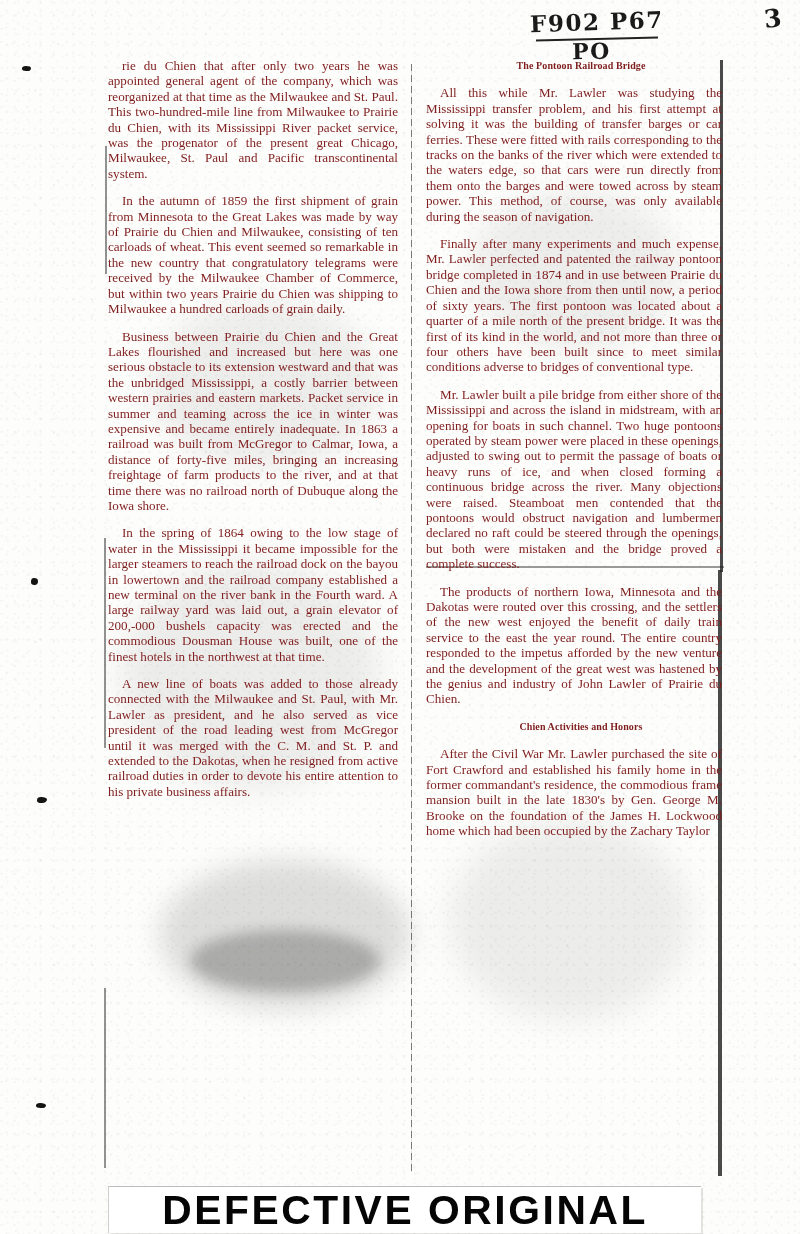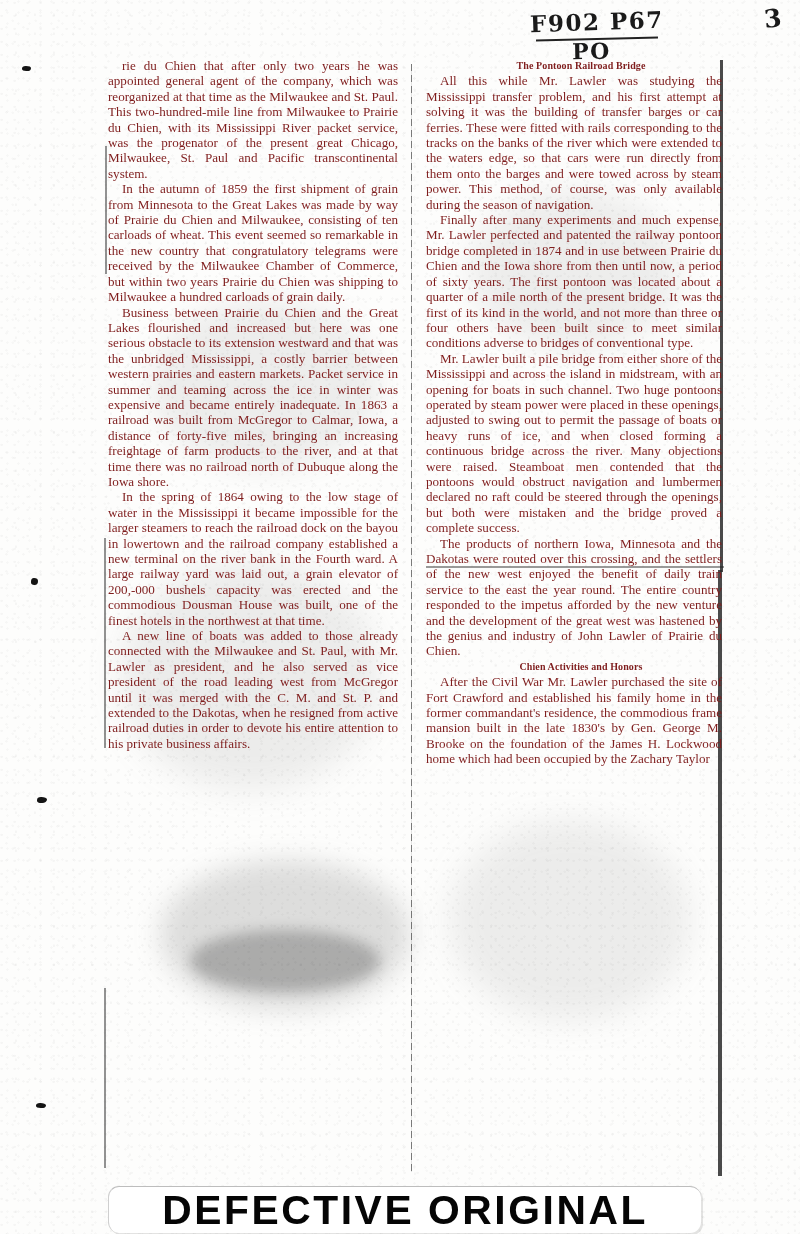--- a/index.html
+++ b/index.html
@@ -76,21 +76,21 @@
     hyphens: none;
   }
   #col-left  { left: 0px;   width: 290px; }
   #col-right { left: 318px; width: 296px; }
 
   .col p {
     margin: 0;
     text-indent: 14px;
     
   }
-  .col p + p { margin-top: 0px; }
+  .col p + p { margin-top: 12px; }
 
   .heading {
     text-align: center;
     font-weight: 700;
     text-indent: 0;
     margin: 3px 0 1px 0;
     font-size: 10px;
     line-height: 15.4px;
     letter-spacing: .1px;
   }
@@ -131,21 +131,20 @@
     width: 592px;
     height: 46px;
     background: #ffffff;
     border-top: 1px solid #bdbdbd;
     border-left: 1px solid #cfcfcf;
     box-shadow: 2px 2px 0 rgba(0,0,0,.10);
     display: flex;
     align-items: center;
     justify-content: center;
     overflow: hidden;
-    border-radius: 11px;
   }
   #stamp-text {
     font-family: "Liberation Sans", "DejaVu Sans", sans-serif;
     font-size: 40px;
     font-weight: 700;
     letter-spacing: 2.5px;
     color: #050505;
     white-space: nowrap;
     transform: scaleX(1.02);
   }

